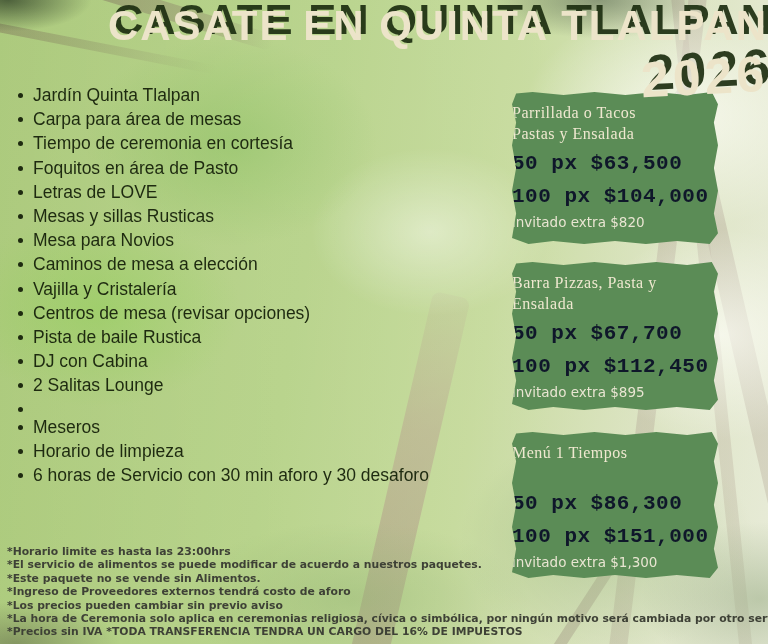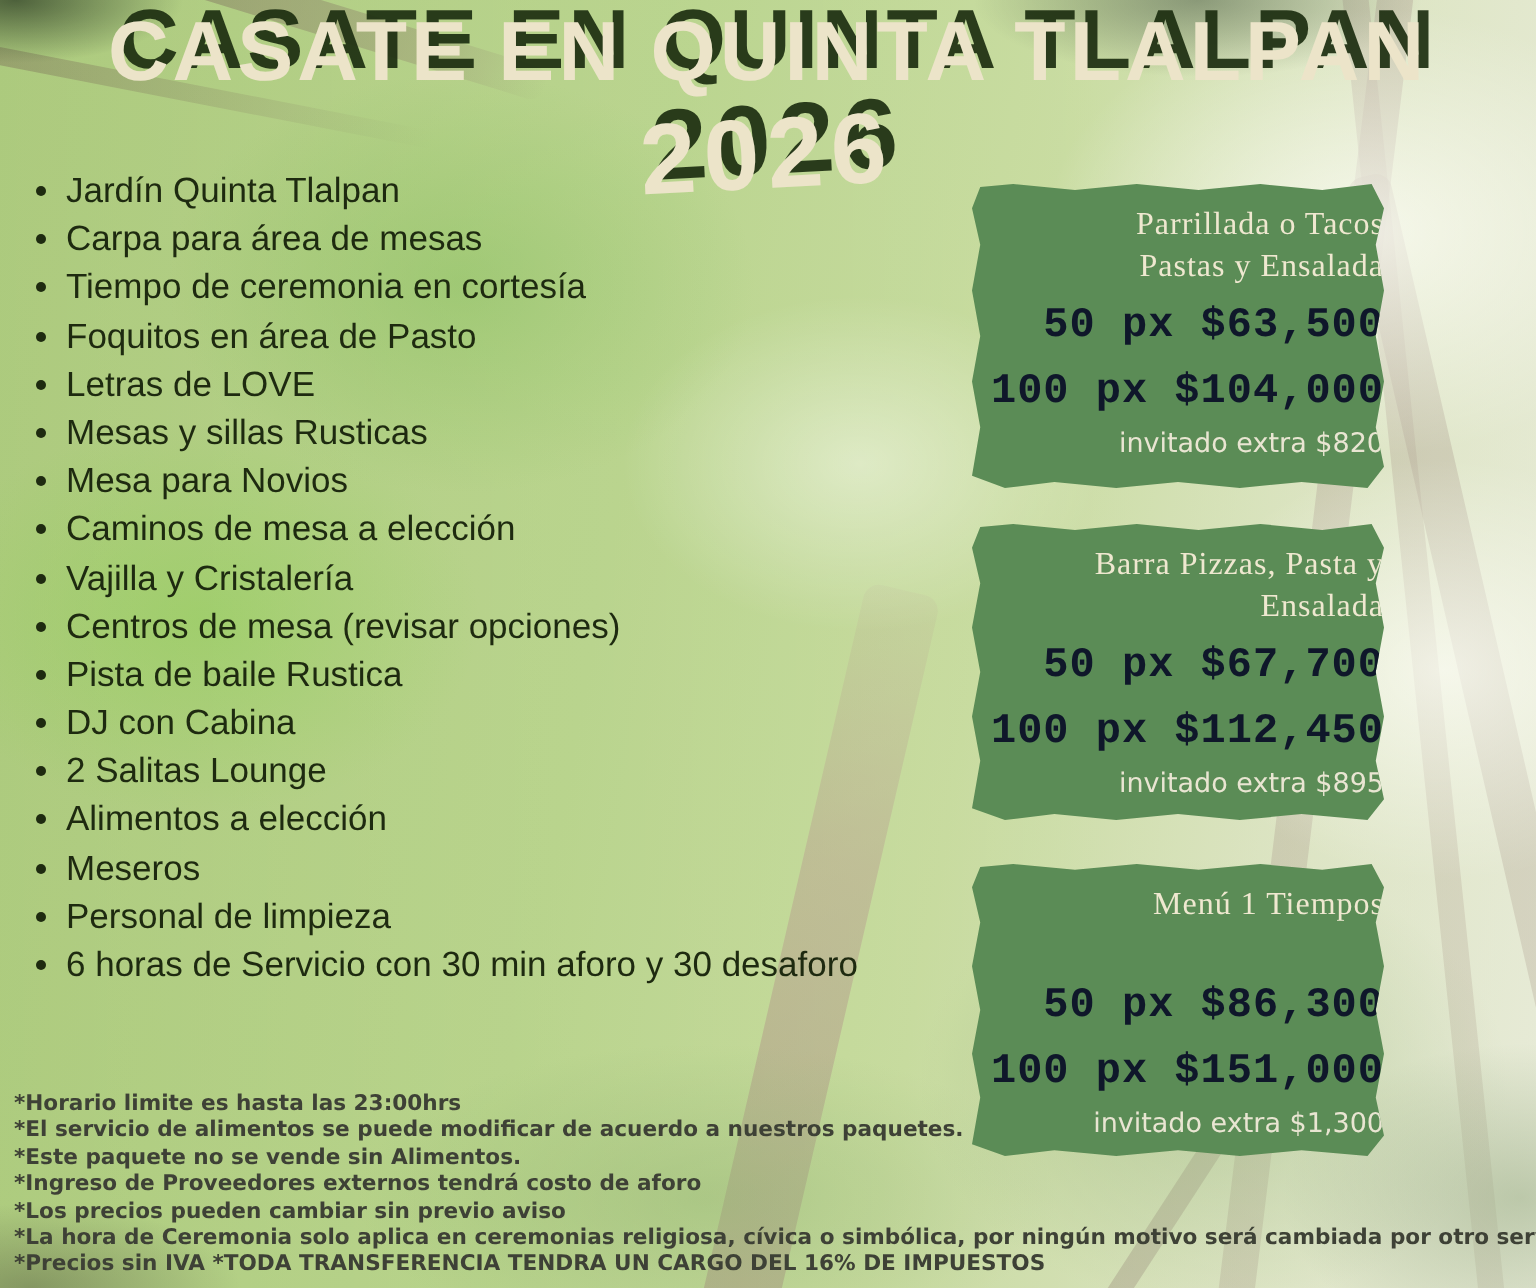--- a/index.html
+++ b/index.html
@@ -35,21 +35,21 @@
       background:linear-gradient(to bottom,rgba(150,135,108,.55),rgba(150,135,108,.40));}
   .t5{left:706px;top:-30px;width:13px;height:720px;transform:rotate(-6deg);
       background:linear-gradient(to bottom,rgba(148,132,104,.5),rgba(148,132,104,.35));}
   .t6{left:742px;top:80px;width:22px;height:620px;transform:rotate(-13deg);
       background:linear-gradient(to bottom,rgba(142,126,100,.5),rgba(142,126,100,.4));}
   .t7{left:590px;top:430px;width:11px;height:320px;transform:rotate(33deg);
       background:rgba(130,115,90,.45);}
   .wash{background:linear-gradient(to right,rgba(255,255,252,.10),rgba(255,255,250,.26) 68%,rgba(252,252,246,.45));}
 
   
-  .title-block{position:absolute;left:0;right:0;top:2px;text-align:center;z-index:3;}
+  .title-block{position:absolute;left:0;right:0;top:2px;text-align:right;z-index:3;}
   .main-title{
     margin:0;font-weight:800;font-size:42px;letter-spacing:2px;
     color:#ece4c9;text-shadow:5px -6px 0 rgba(28,46,16,.92);
     font-family:"Liberation Sans",sans-serif;
   }
   .year{
     display:inline-block;margin-top:-2px;font-weight:800;font-size:50px;letter-spacing:4px;
     color:#ece4c9;text-shadow:6px -7px 0 rgba(28,46,16,.92);transform:rotate(-3deg);
   }
 
@@ -57,22 +57,22 @@
   .includes{position:absolute;left:12px;top:86px;z-index:2;list-style:none;margin:0;padding:0;width:510px;}
   .includes li{
     display:flex;align-items:flex-start;gap:10px;margin-bottom:5.6px;
     font-weight:400;font-size:17.5px;line-height:18.6px;color:#1e2a10;
     font-family:"Liberation Sans",sans-serif;white-space:nowrap;
   }
   .dot{flex:0 0 auto;width:5px;height:5px;border-radius:50%;background:#1e2a10;margin-top:7px;margin-left:6px;}
 
   
   .pkg-card{
-    position:absolute;left:486px;width:206px;height:152px;z-index:2;
-    background:#5b8c56;text-align:right;box-sizing:border-box;padding-top:10px;
+    position:absolute;left:512px;width:206px;height:152px;z-index:2;
+    background:#5b8c56;text-align:left;box-sizing:border-box;padding-top:10px;
     clip-path:polygon(2% 1%,10% 0%,25% 2%,40% 0%,55% 2%,70% 0%,85% 2%,97% 0%,100% 8%,98% 20%,100% 35%,98% 50%,100% 65%,98% 80%,100% 93%,96% 100%,80% 98%,65% 100%,50% 98%,35% 100%,20% 98%,8% 100%,0% 96%,2% 80%,0% 65%,2% 50%,0% 35%,2% 20%,0% 8%);
   }
   .card-1{top:92px;} .card-2{top:262px;height:148px;} .card-3{top:432px;height:146px;}
   .pkg-title-line{
     font-family:"Liberation Serif",serif;font-size:16px;line-height:21px;
     color:#efe8d0;letter-spacing:0.5px;min-height:21px;
   }
   .pkg-price{
     font-family:Liberation Mono, monospace;font-weight:700;font-size:21px;line-height:33px;
     color:#0f172a;letter-spacing:0.5px;white-space:nowrap;margin-top:3px;
@@ -159,29 +159,28 @@
     <li>
         <span class="dot"></span>
         <span>DJ con Cabina</span>
       </li>
     <li>
         <span class="dot"></span>
         <span>2 Salitas Lounge</span>
       </li>
     <li>
         <span class="dot"></span>
-        <span>Alimentos a elección</span>
       </li>
     <li>
         <span class="dot"></span>
         <span>Meseros</span>
       </li>
     <li>
         <span class="dot"></span>
-        <span>Personal de limpieza</span>
+        <span>Horario de limpieza</span>
       </li>
     <li>
         <span class="dot"></span>
         <span>6 horas de Servicio con 30 min aforo y 30 desaforo</span>
       </li>
   </ul>
 
   <div class="pkg-card card-1">
     <div class="pkg-title-line">Parrillada o Tacos</div>
     <div class="pkg-title-line">Pastas y Ensalada</div>

